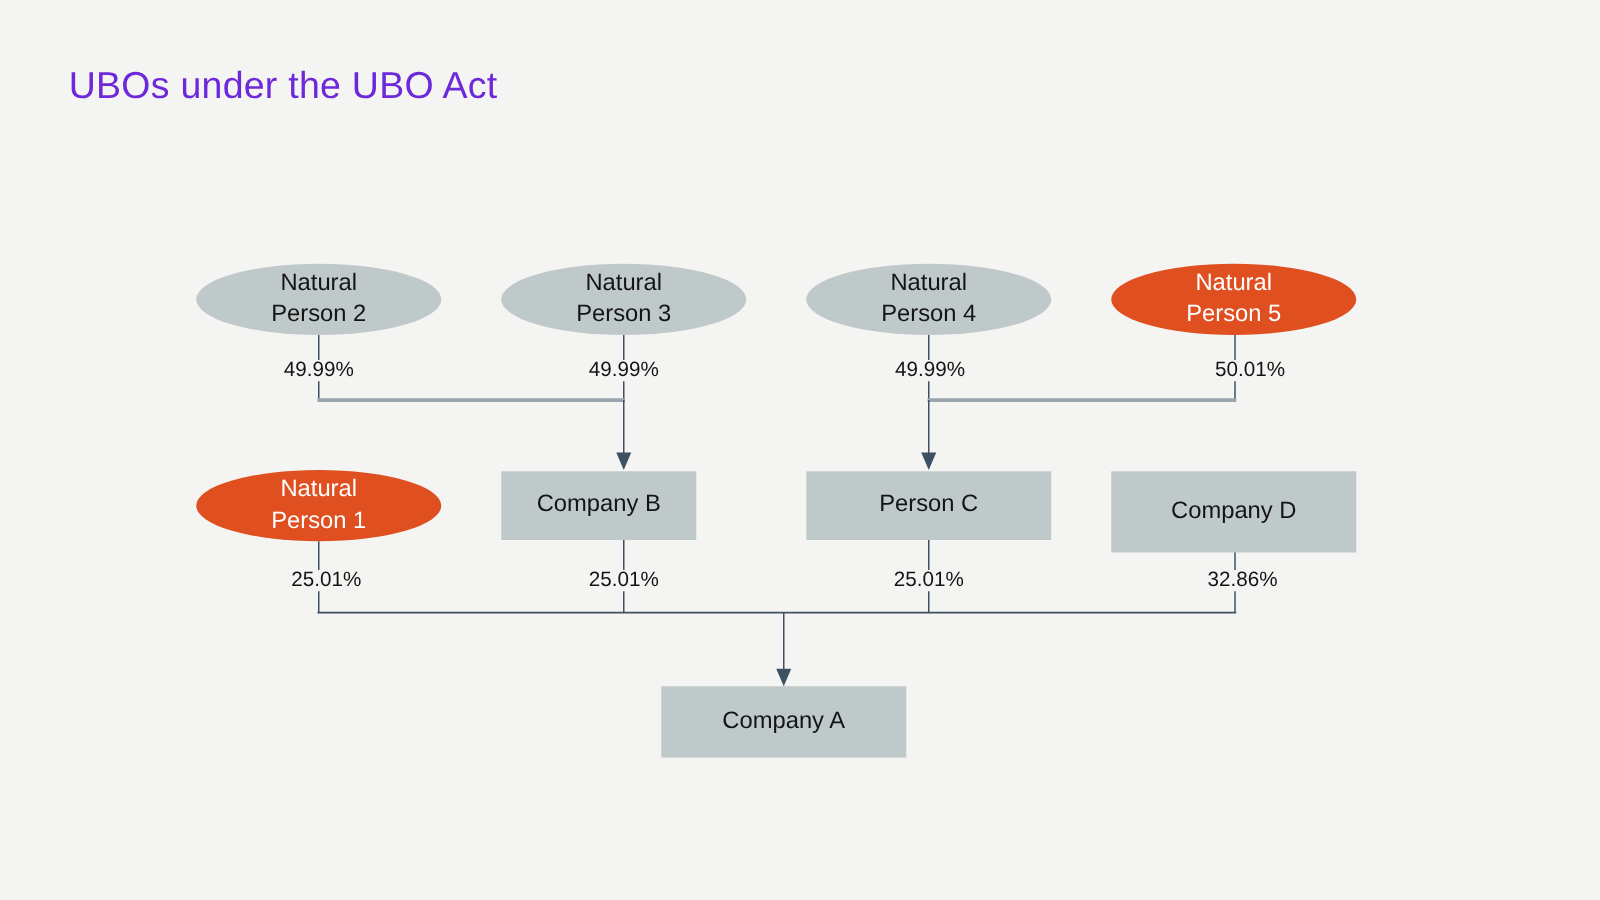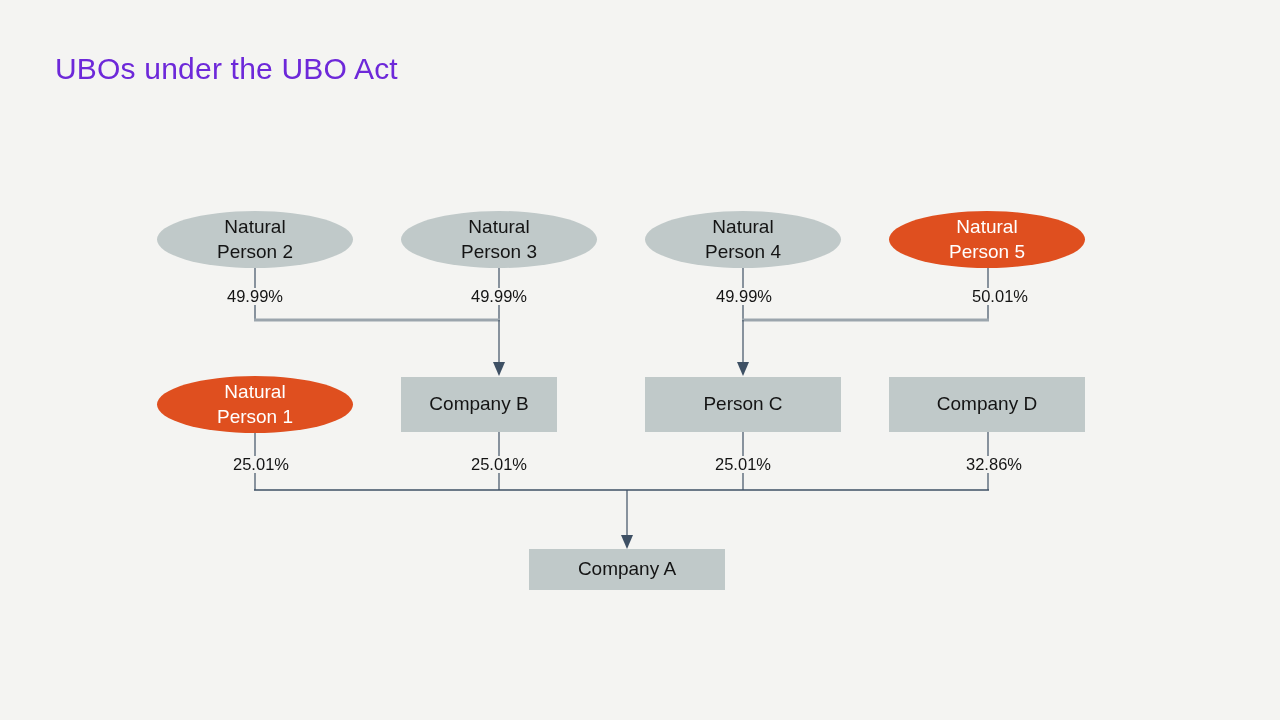--- a/index.html
+++ b/index.html
@@ -147,26 +147,26 @@
   </div>
 
   <div class="node fill-gray" style="left:401px; top:377px; width:156px; height:55px;">
     <span class="node-label">Company B</span>
   </div>
 
   <div class="node fill-gray" style="left:645px; top:377px; width:196px; height:55px;">
     <span class="node-label">Person C</span>
   </div>
 
-  <div class="node fill-gray" style="left:889px; top:377px; width:196px; height:55px;">
+  <div class="node fill-gray" style="left:889px; top:377px; width:196px; height:65px;">
     <span class="node-label">Company D</span>
   </div>
 
   <div class="edge-label" style="left:261px; top:456px;">25.01%</div>
   <div class="edge-label" style="left:499px; top:456px;">25.01%</div>
   <div class="edge-label" style="left:743px; top:456px;">25.01%</div>
   <div class="edge-label" style="left:994px; top:456px;">32.86%</div>
 
-  <div class="node fill-gray" style="left:529px; top:549px; width:196px; height:41px;">
+  <div class="node fill-gray" style="left:529px; top:549px; width:196px; height:57px;">
     <span class="node-label">Company A</span>
   </div>
 
 </div>
 
 </body></html>

